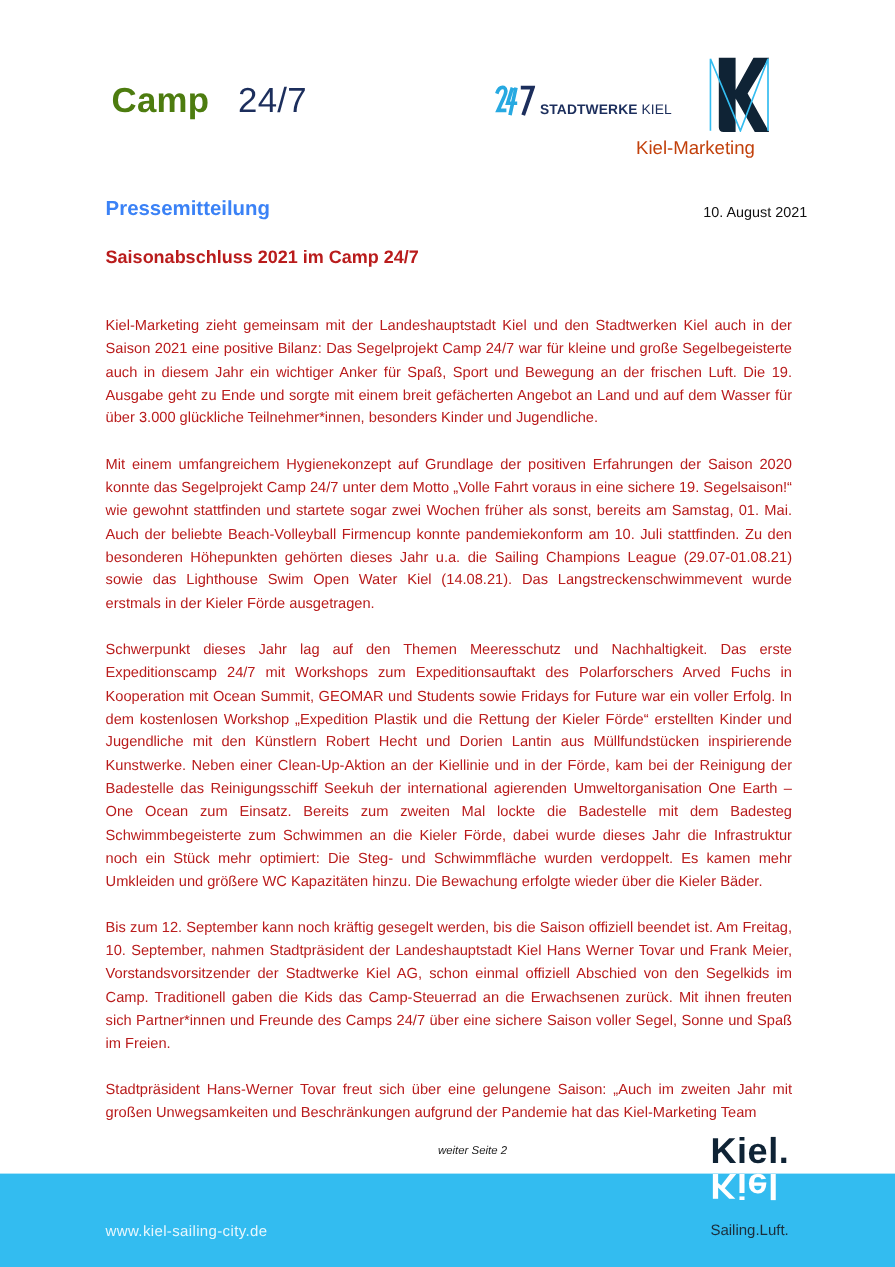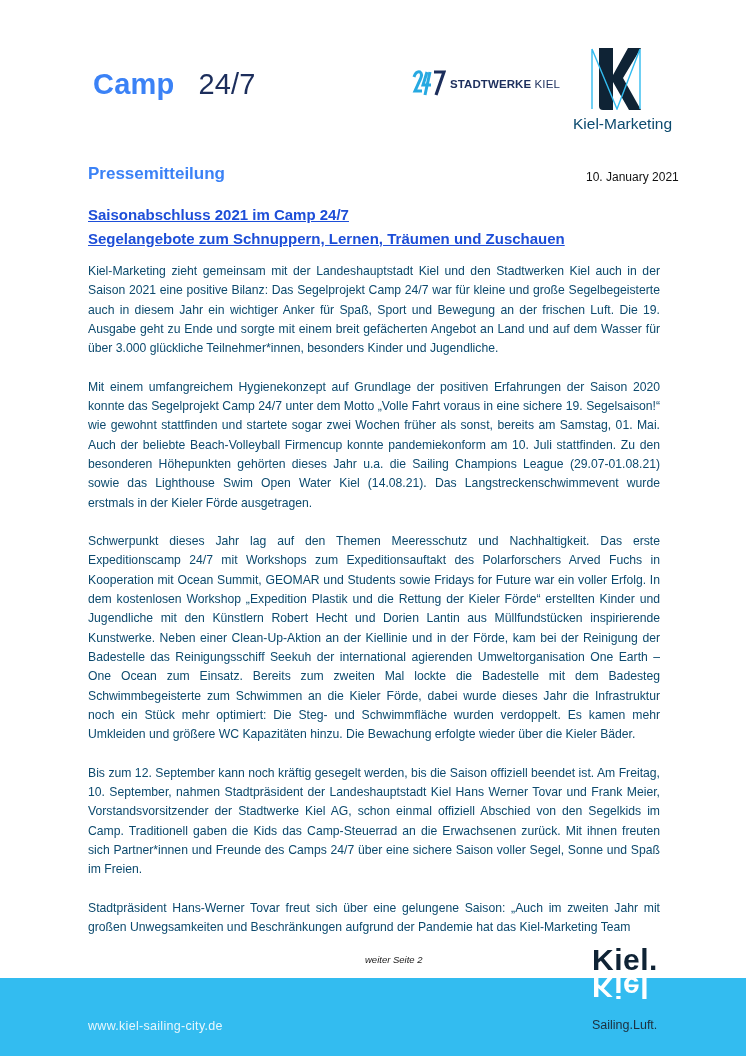--- a/index.html
+++ b/index.html
@@ -4,39 +4,39 @@
 <style>
   html, body { margin:0; padding:0; }
   body {
     width:746px; height:1056px; position:relative; overflow:hidden;
     background:#ffffff; color:#1a1a1a;
     font-family:"Liberation Sans", "DejaVu Sans", sans-serif;
   }
   .abs { position:absolute; }
   
   .camp-logo { left:93px; top:68px; font-size:29px; letter-spacing:0.2px; white-space:nowrap; }
-  .camp-logo .camp { color:#3b82f6; font-weight:bold; }
+  .camp-logo .camp { color:#4d7c0f; font-weight:bold; }
   .camp-logo .num { color:#1c2e5c; font-weight:normal; margin-left:24px; }
 
-  .sw-logo { left:412px; top:68px; height:30px; display:flex; align-items:center; }
+  .sw-logo { left:412px; top:68px; height:30px; display:flex; align-items:flex-end; }
   .sw-logo .sw-text { font-size:11.5px; font-weight:bold; color:#1c2e5c; margin-left:4px; margin-top:2px; letter-spacing:0.1px; white-space:nowrap; }
   .sw-logo .sw-text .light { font-weight:normal; }
 
   .km-logo { left:591px; top:48px; width:50px; height:62px; }
-  .km-text { left:573px; top:115px; font-size:15.5px; color:#0c4a6e; white-space:nowrap; }
+  .km-text { left:530px; top:115px; font-size:15.5px; color:#c2410c; white-space:nowrap; }
 
   
   .press-title { left:88px; top:164px; font-size:17px; font-weight:bold; color:#3b82f6; }
   .press-date { left:586px; top:170px; font-size:12px; color:#111; }
-  .heading { left:88px; top:203px; font-size:15px; font-weight:bold; color:#1d4ed8; line-height:24px;text-decoration:underline; }
+  .heading { left:88px; top:203px; font-size:15px; font-weight:bold; color:#b91c1c; line-height:24px; }
 
   
   .body-text {
     left:88px; top:262px; width:572px;
-    font-size:12.2px; line-height:19.3px; color:#0c4a6e;
+    font-size:12.2px; line-height:19.3px; color:#b91c1c;
     text-align:justify;
   }
   .body-text p { margin:0 0 19.3px 0; }
 
   .weiter { left:365px; top:954px; font-size:9.5px; font-style:italic; color:#222;text-align:center; }
 
   
   .footer-band { left:0; top:978px; width:746px; height:78px; background:#33bcf0; }
   .url { left:88px; top:1019px; font-size:12.5px; color:#e8f7fd; letter-spacing:0.3px; }
 
@@ -61,25 +61,24 @@
   <span class="sw-text"><span>STADTWERKE</span> <span class="light">KIEL</span></span>
 </div>
 
 <svg class="abs km-logo" viewBox="0 0 50 62">
   <path d="M8 0 L8 58 Q8 62 12 62 L22 62 L22 34 L38 62 L50 62 L32 30 L50 0 L37 0 L22 27 L22 0 Z" fill="#0f2335"></path>
   <path d="M1 1 L1 61 M49 1 L49 61 M1 1 L26 61 L49 1" fill="none" stroke="#33bcf0" stroke-width="1.4"></path>
 </svg>
 <div class="abs km-text">Kiel-Marketing</div>
 
 <div class="abs press-title">Pressemitteilung</div>
-<div class="abs press-date">10. January 2021</div>
+<div class="abs press-date">10. August 2021</div>
 
 <div class="abs heading">
   <div>Saisonabschluss 2021 im Camp 24/7</div>
-  <div>Segelangebote zum Schnuppern, Lernen, Träumen und Zuschauen</div>
 </div>
 
 <div class="abs body-text">
   <p>Kiel-Marketing zieht gemeinsam mit der Landeshauptstadt Kiel und den Stadtwerken Kiel auch in der Saison 2021 eine positive Bilanz: Das Segelprojekt Camp 24/7 war für kleine und große Segelbegeisterte auch in diesem Jahr ein wichtiger Anker für Spaß, Sport und Bewegung an der frischen Luft. Die 19. Ausgabe geht zu Ende und sorgte mit einem breit gefächerten Angebot an Land und auf dem Wasser für über 3.000 glückliche Teilnehmer*innen, besonders Kinder und Jugendliche.</p>
   <p>Mit einem umfangreichem Hygienekonzept auf Grundlage der positiven Erfahrungen der Saison 2020 konnte das Segelprojekt Camp 24/7 unter dem Motto „Volle Fahrt voraus in eine sichere 19. Segelsaison!“ wie gewohnt stattfinden und startete sogar zwei Wochen früher als sonst, bereits am Samstag, 01. Mai. Auch der beliebte Beach-Volleyball Firmencup konnte pandemiekonform am 10. Juli stattfinden. Zu den besonderen Höhepunkten gehörten dieses Jahr u.a. die Sailing Champions League (29.07-01.08.21) sowie das Lighthouse Swim Open Water Kiel (14.08.21). Das Langstrecken­schwimmevent wurde erstmals in der Kieler Förde ausgetragen.</p>
   <p>Schwerpunkt dieses Jahr lag auf den Themen Meeresschutz und Nachhaltigkeit. Das erste Expeditionscamp 24/7 mit Workshops zum Expeditionsauftakt des Polarforschers Arved Fuchs in Kooperation mit Ocean Summit, GEOMAR und Students sowie Fridays for Future war ein voller Erfolg. In dem kostenlosen Workshop „Expedition Plastik und die Rettung der Kieler Förde“ erstellten Kinder und Jugendliche mit den Künstlern Robert Hecht und Dorien Lantin aus Müllfundstücken inspirierende Kunstwerke. Neben einer Clean-Up-Aktion an der Kiellinie und in der Förde, kam bei der Reinigung der Badestelle das Reinigungsschiff Seekuh der international agierenden Umweltorganisation One Earth – One Ocean zum Einsatz. Bereits zum zweiten Mal lockte die Badestelle mit dem Badesteg Schwimmbegeisterte zum Schwimmen an die Kieler Förde, dabei wurde dieses Jahr die Infrastruktur noch ein Stück mehr optimiert: Die Steg- und Schwimmfläche wurden verdoppelt. Es kamen mehr Umkleiden und größere WC Kapazitäten hinzu. Die Bewachung erfolgte wieder über die Kieler Bäder.</p>
   <p>Bis zum 12. September kann noch kräftig gesegelt werden, bis die Saison offiziell beendet ist. Am Freitag, 10. September, nahmen Stadtpräsident der Landeshauptstadt Kiel Hans Werner Tovar und Frank Meier, Vorstandsvorsitzender der Stadtwerke Kiel AG, schon einmal offiziell Abschied von den Segelkids im Camp. Traditionell gaben die Kids das Camp-Steuerrad an die Erwachsenen zurück. Mit ihnen freuten sich Partner*innen und Freunde des Camps 24/7 über eine sichere Saison voller Segel, Sonne und Spaß im Freien.</p>
   <p>Stadtpräsident Hans-Werner Tovar freut sich über eine gelungene Saison: „Auch im zweiten Jahr mit großen Unwegsamkeiten und Beschränkungen aufgrund der Pandemie hat das Kiel-Marketing Team</p>
 </div>
 

